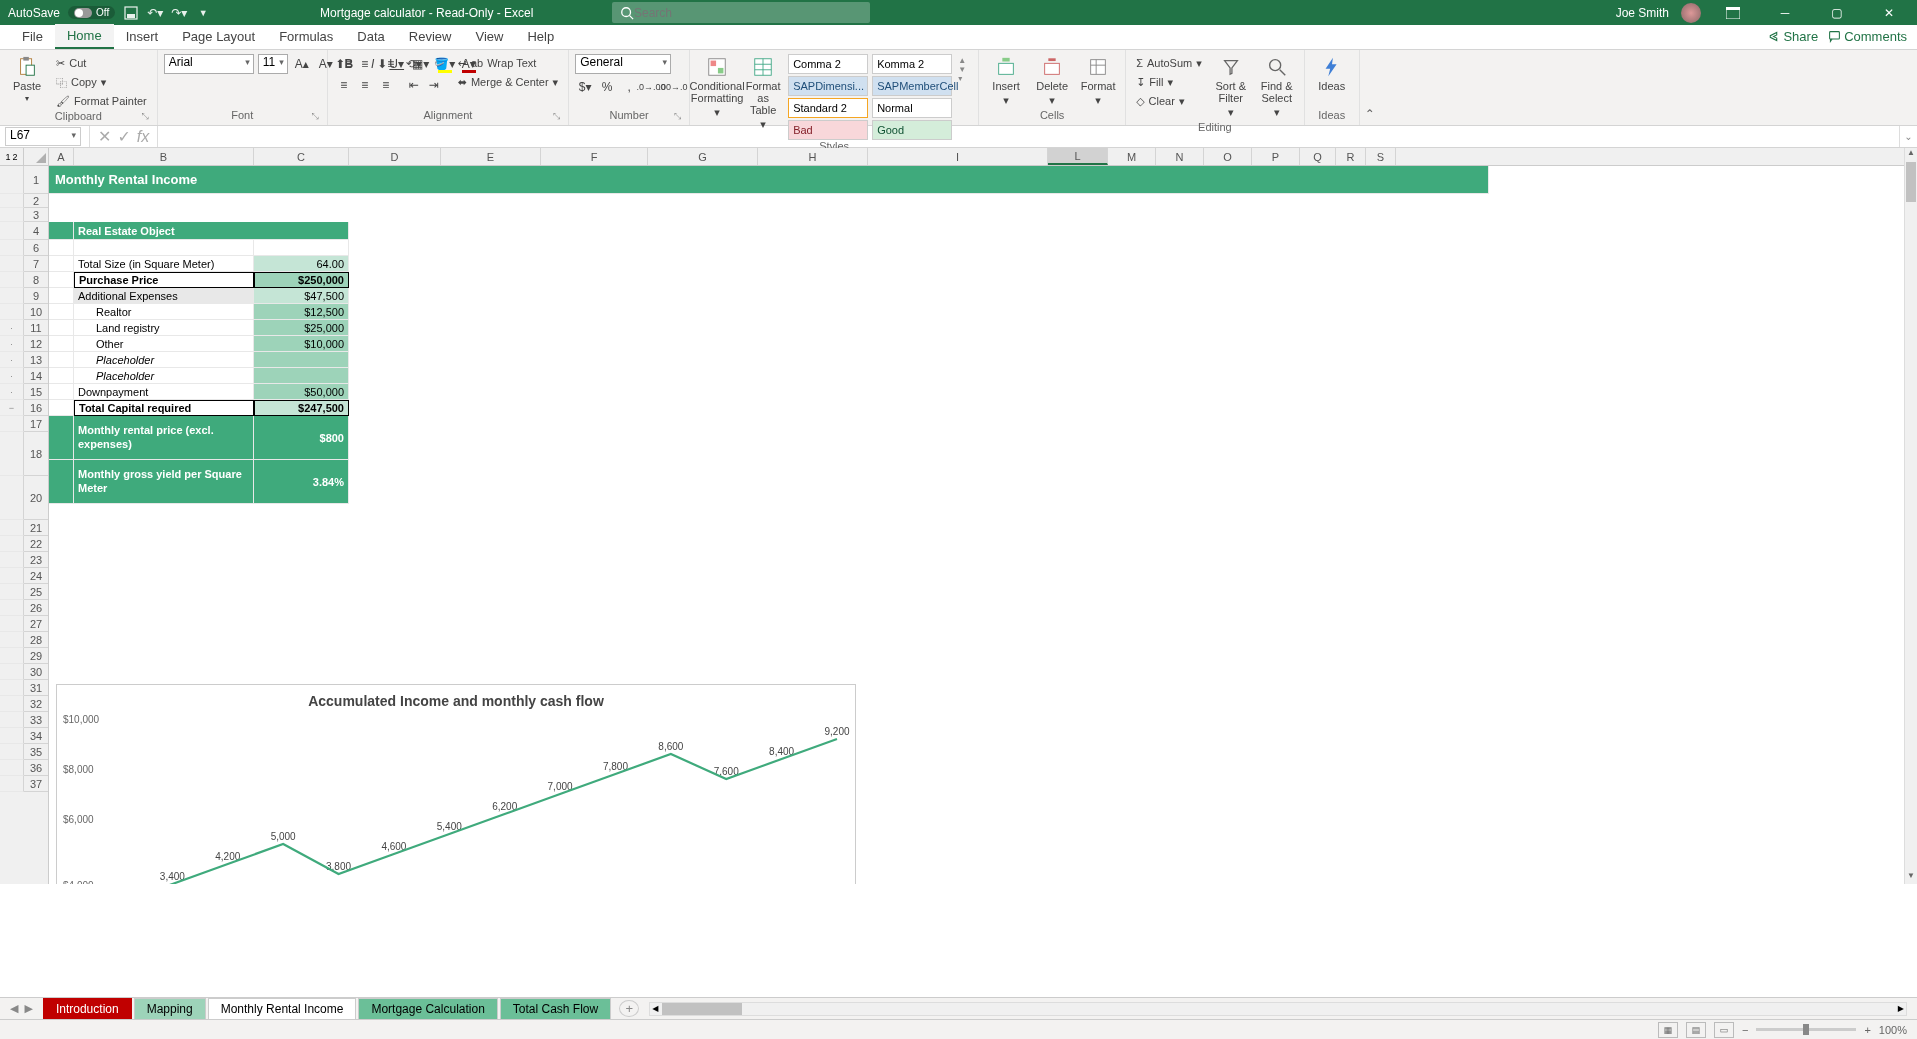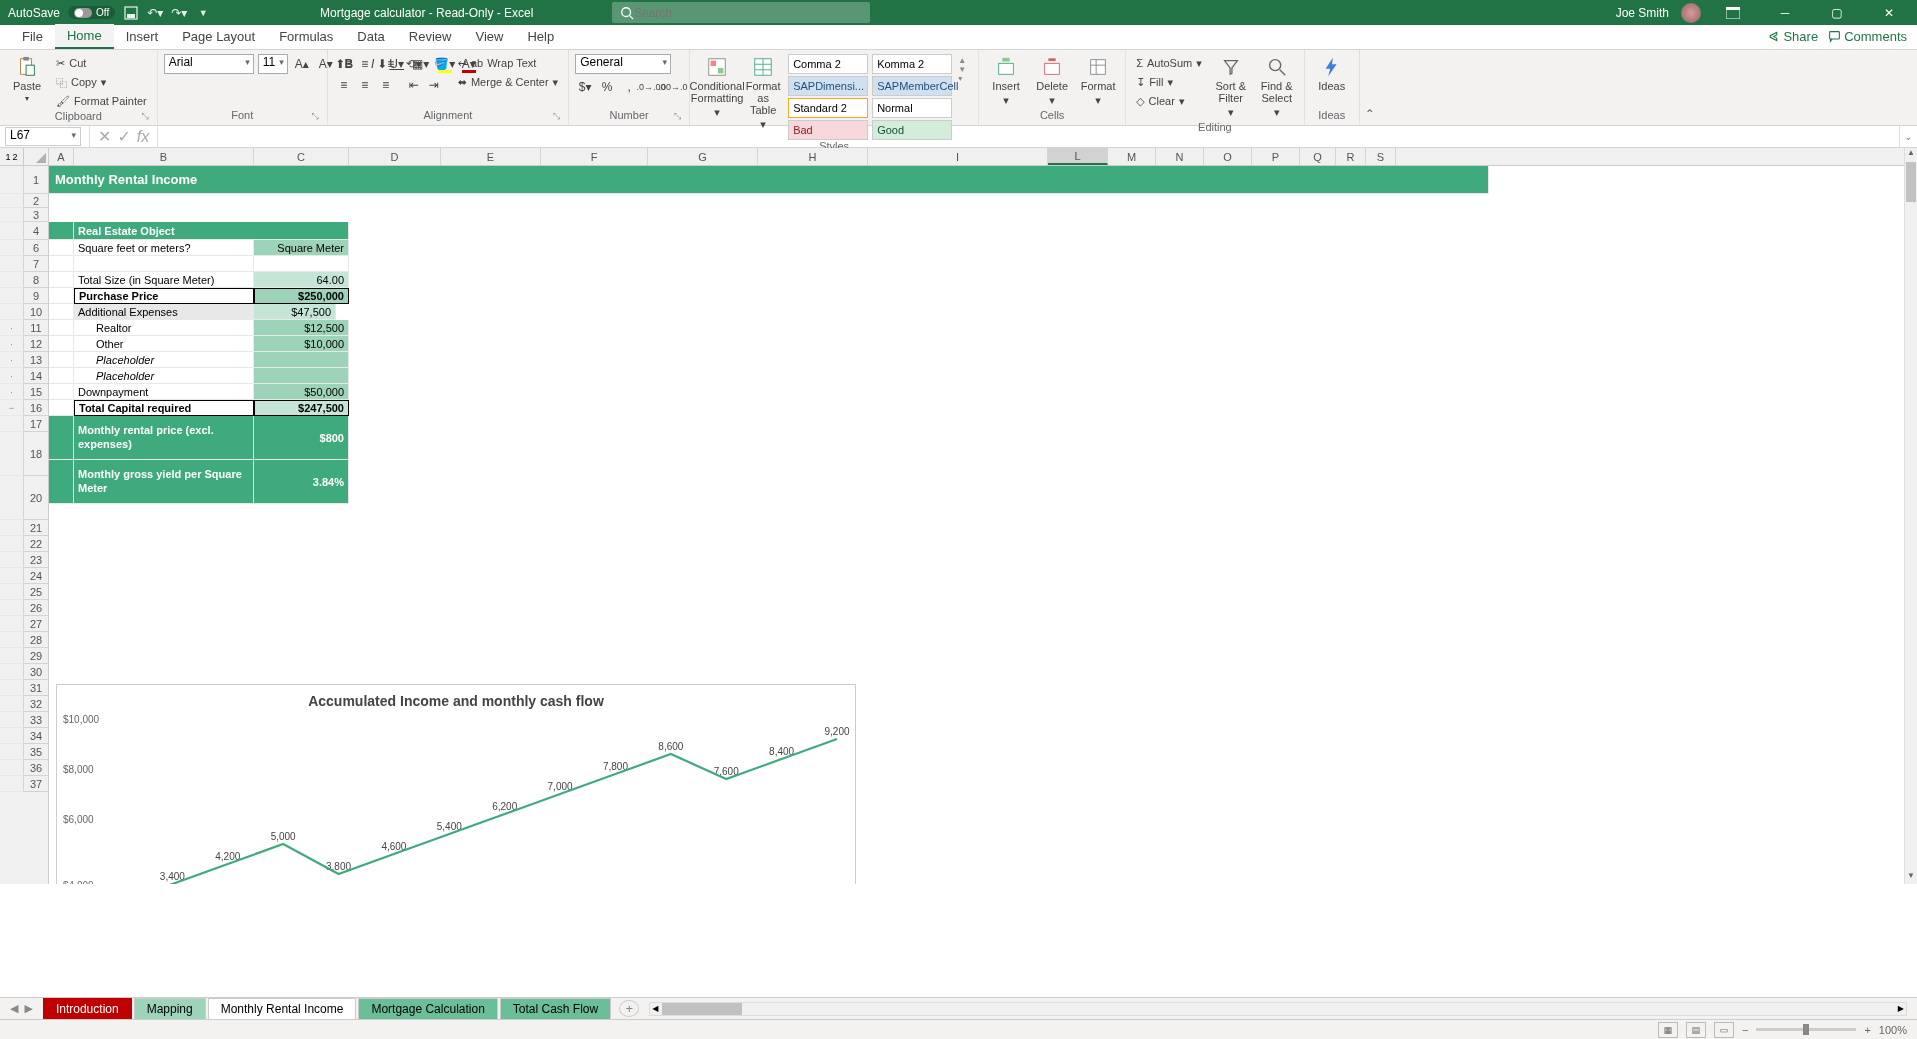--- a/index.html
+++ b/index.html
@@ -543,47 +543,47 @@
         <div class="cell bg-header" style="width: 1440px;">Monthly Rental Income</div>
       </div>
       <div class="datarow " style="height: 14px;"></div>
       <div class="datarow " style="height: 14px;"></div>
       <div class="datarow " style="height: 18px;">
         <div class="cell bg-primary" style="width: 25px;"></div>
         <div class="cell bg-primary" style="width: 275px;">Real Estate Object</div>
       </div>
       <div class="datarow " style="height: 16px;">
         <div class="cell " style="width: 25px;"></div>
-        <div class="cell " style="width: 180px;">Square feet or meters?</div>
-        <div class="cell bg-mid right " style="width: 95px;">Square Meter</div>
-      </div>
-      <div class="datarow " style="height: 16px;">
-        <div class="cell " style="width: 25px;"></div>
         <div class="cell " style="width: 180px;"></div>
         <div class="cell  right " style="width: 95px;"></div>
       </div>
       <div class="datarow " style="height: 16px;">
         <div class="cell " style="width: 25px;"></div>
         <div class="cell " style="width: 180px;">Total Size (in Square Meter)</div>
         <div class="cell bg-light right " style="width: 95px;">64.00</div>
       </div>
       <div class="datarow " style="height: 16px;">
         <div class="cell " style="width: 25px;"></div>
         <div class="cell bold border-box" style="width: 180px;">Purchase Price</div>
         <div class="cell bg-mid right bold border-box" style="width: 95px;">$250,000</div>
       </div>
       <div class="datarow " style="height: 16px;">
         <div class="cell " style="width: 25px;"></div>
         <div class="cell " style="width: 180px; background: rgb(232, 232, 232);">Additional Expenses</div>
-        <div class="cell bg-light right " style="width: 82px;">$47,500</div>
+        <div class="cell bg-light right " style="width: 95px;">$47,500</div>
       </div>
       <div class="datarow " style="height: 16px;">
         <div class="cell " style="width: 25px;"></div>
         <div class="cell " style="width: 180px; padding-left: 22px;">Realtor</div>
         <div class="cell bg-mid right " style="width: 95px;">$12,500</div>
+      </div>
+      <div class="datarow " style="height: 16px;">
+        <div class="cell " style="width: 25px;"></div>
+        <div class="cell " style="width: 180px; padding-left: 22px;">Land registry</div>
+        <div class="cell bg-mid right " style="width: 95px;">$25,000</div>
       </div>
       <div class="datarow " style="height: 16px;">
         <div class="cell " style="width: 25px;"></div>
         <div class="cell " style="width: 180px; padding-left: 22px;">Other</div>
         <div class="cell bg-mid right " style="width: 95px;">$10,000</div>
       </div>
       <div class="datarow " style="height: 16px;">
         <div class="cell " style="width: 25px;"></div>
         <div class="cell italic " style="width: 180px; padding-left: 22px;">Placeholder</div>
         <div class="cell bg-mid right " style="width: 95px;"></div>

